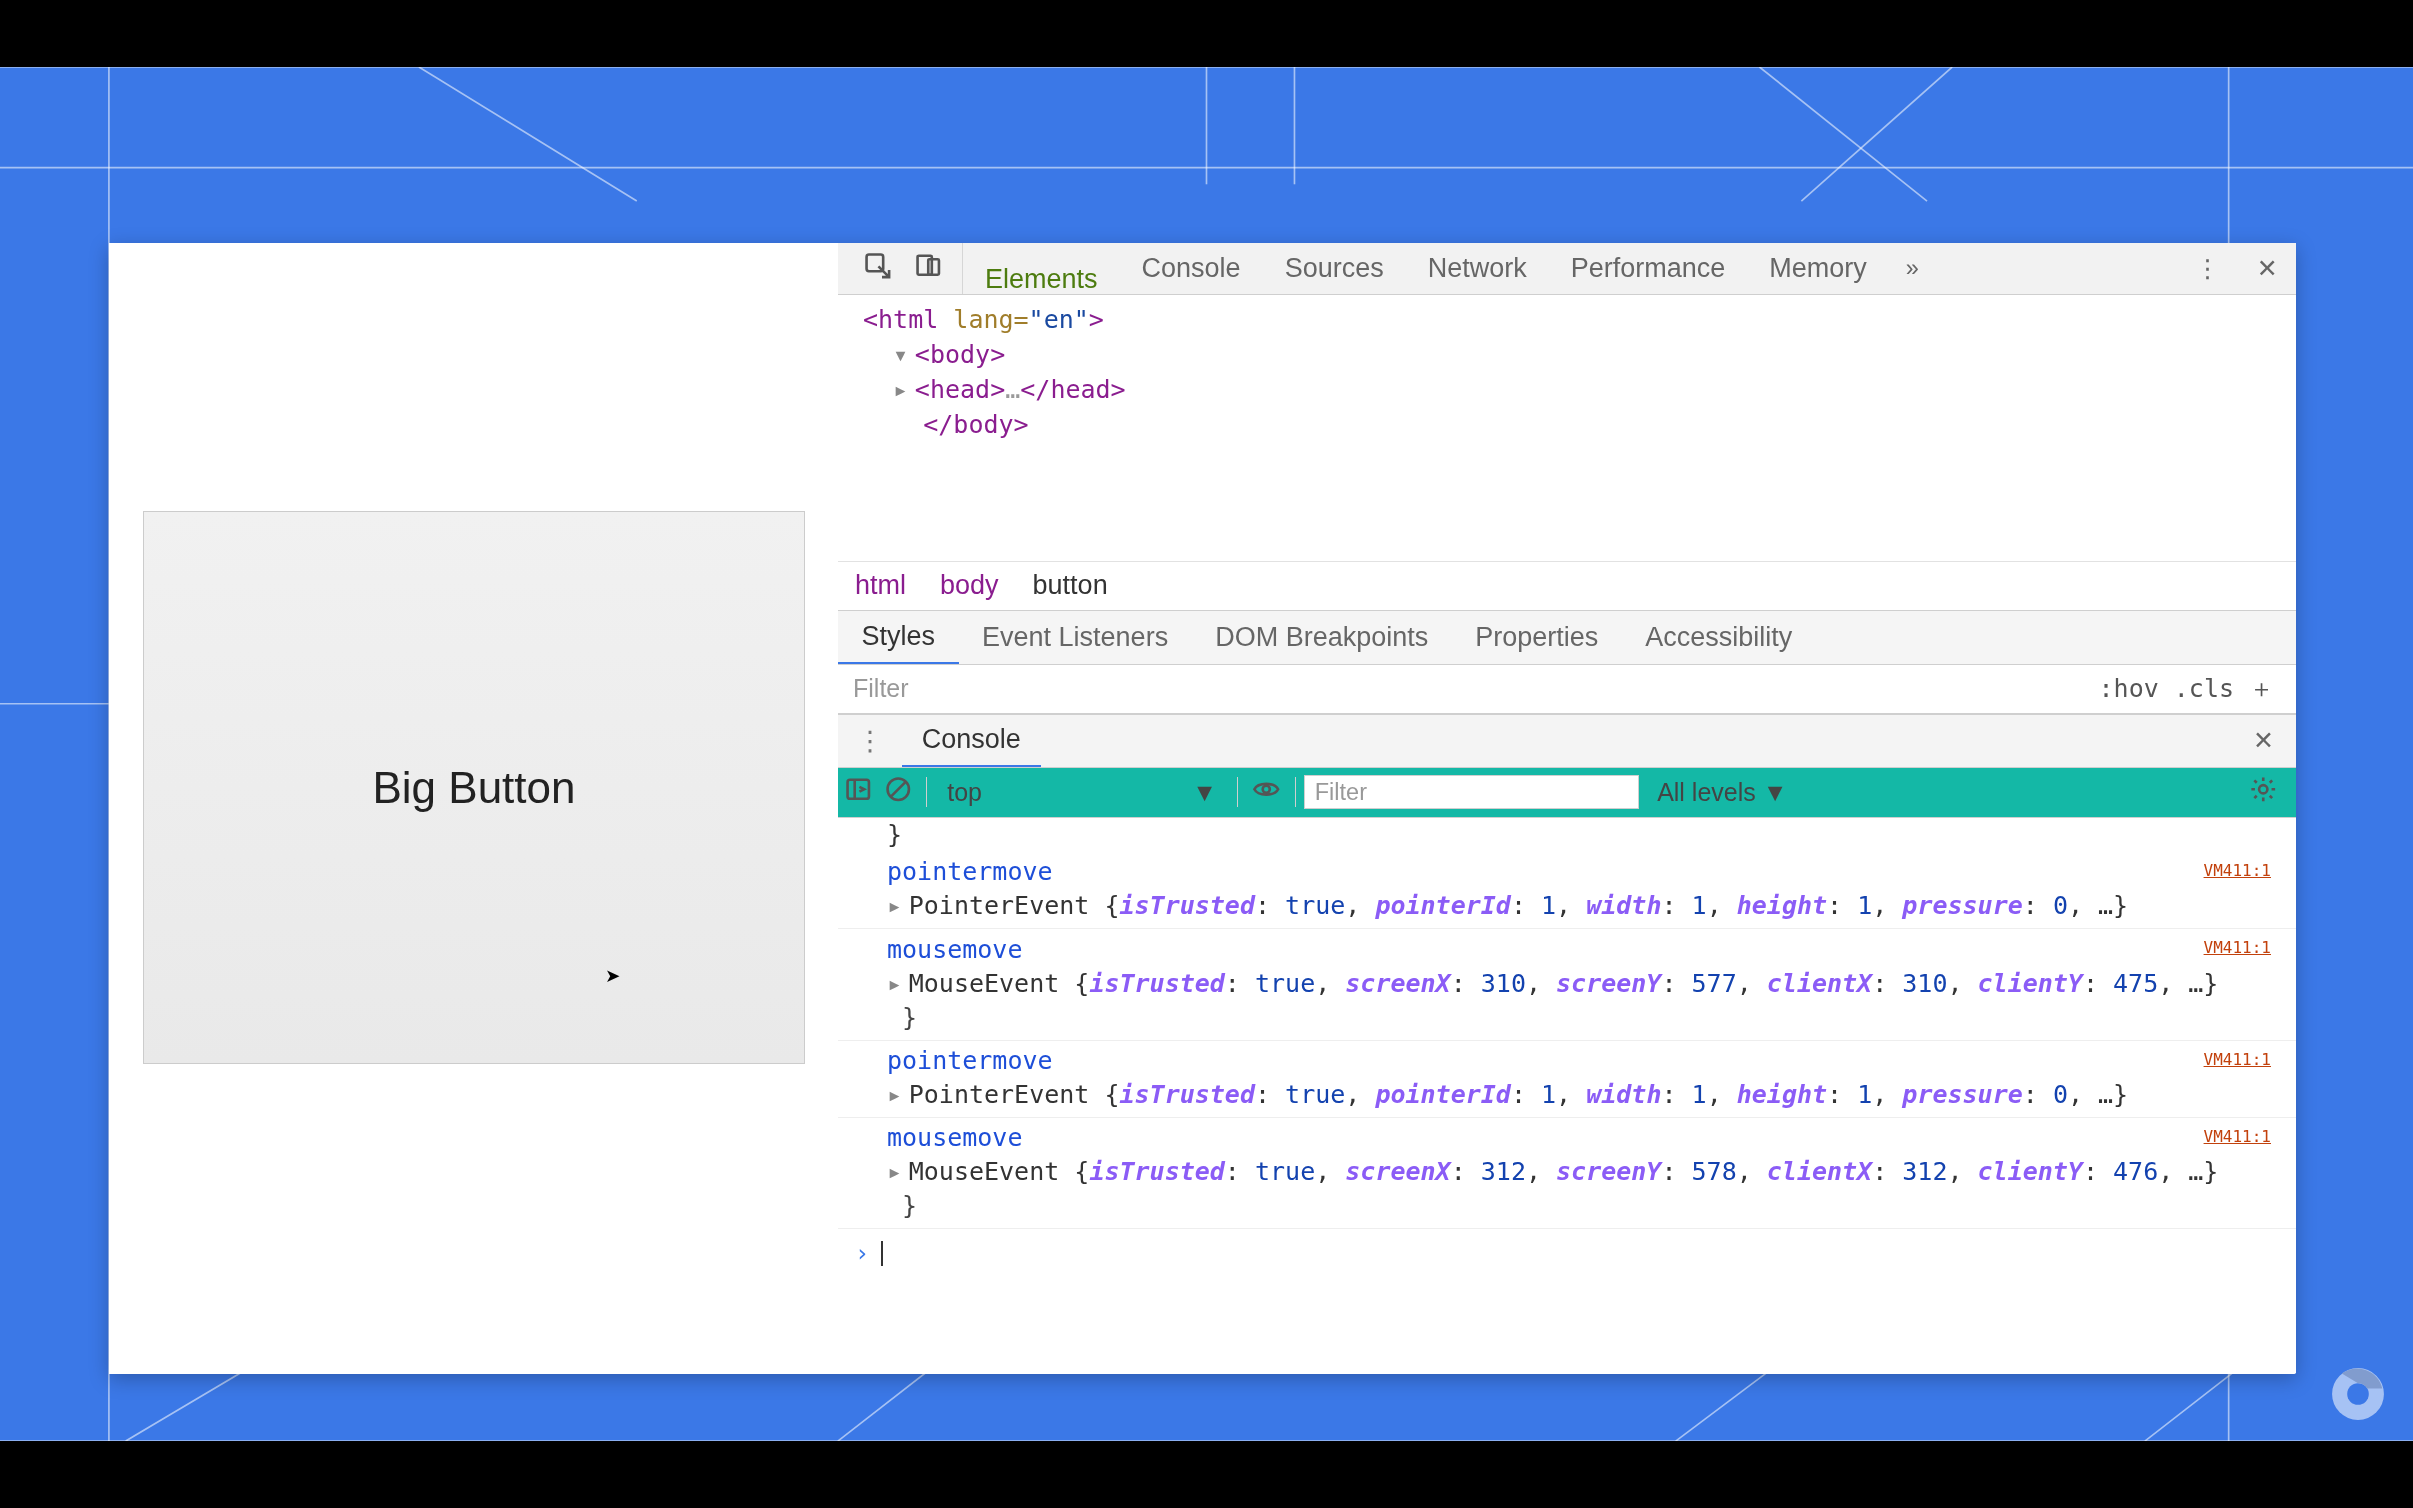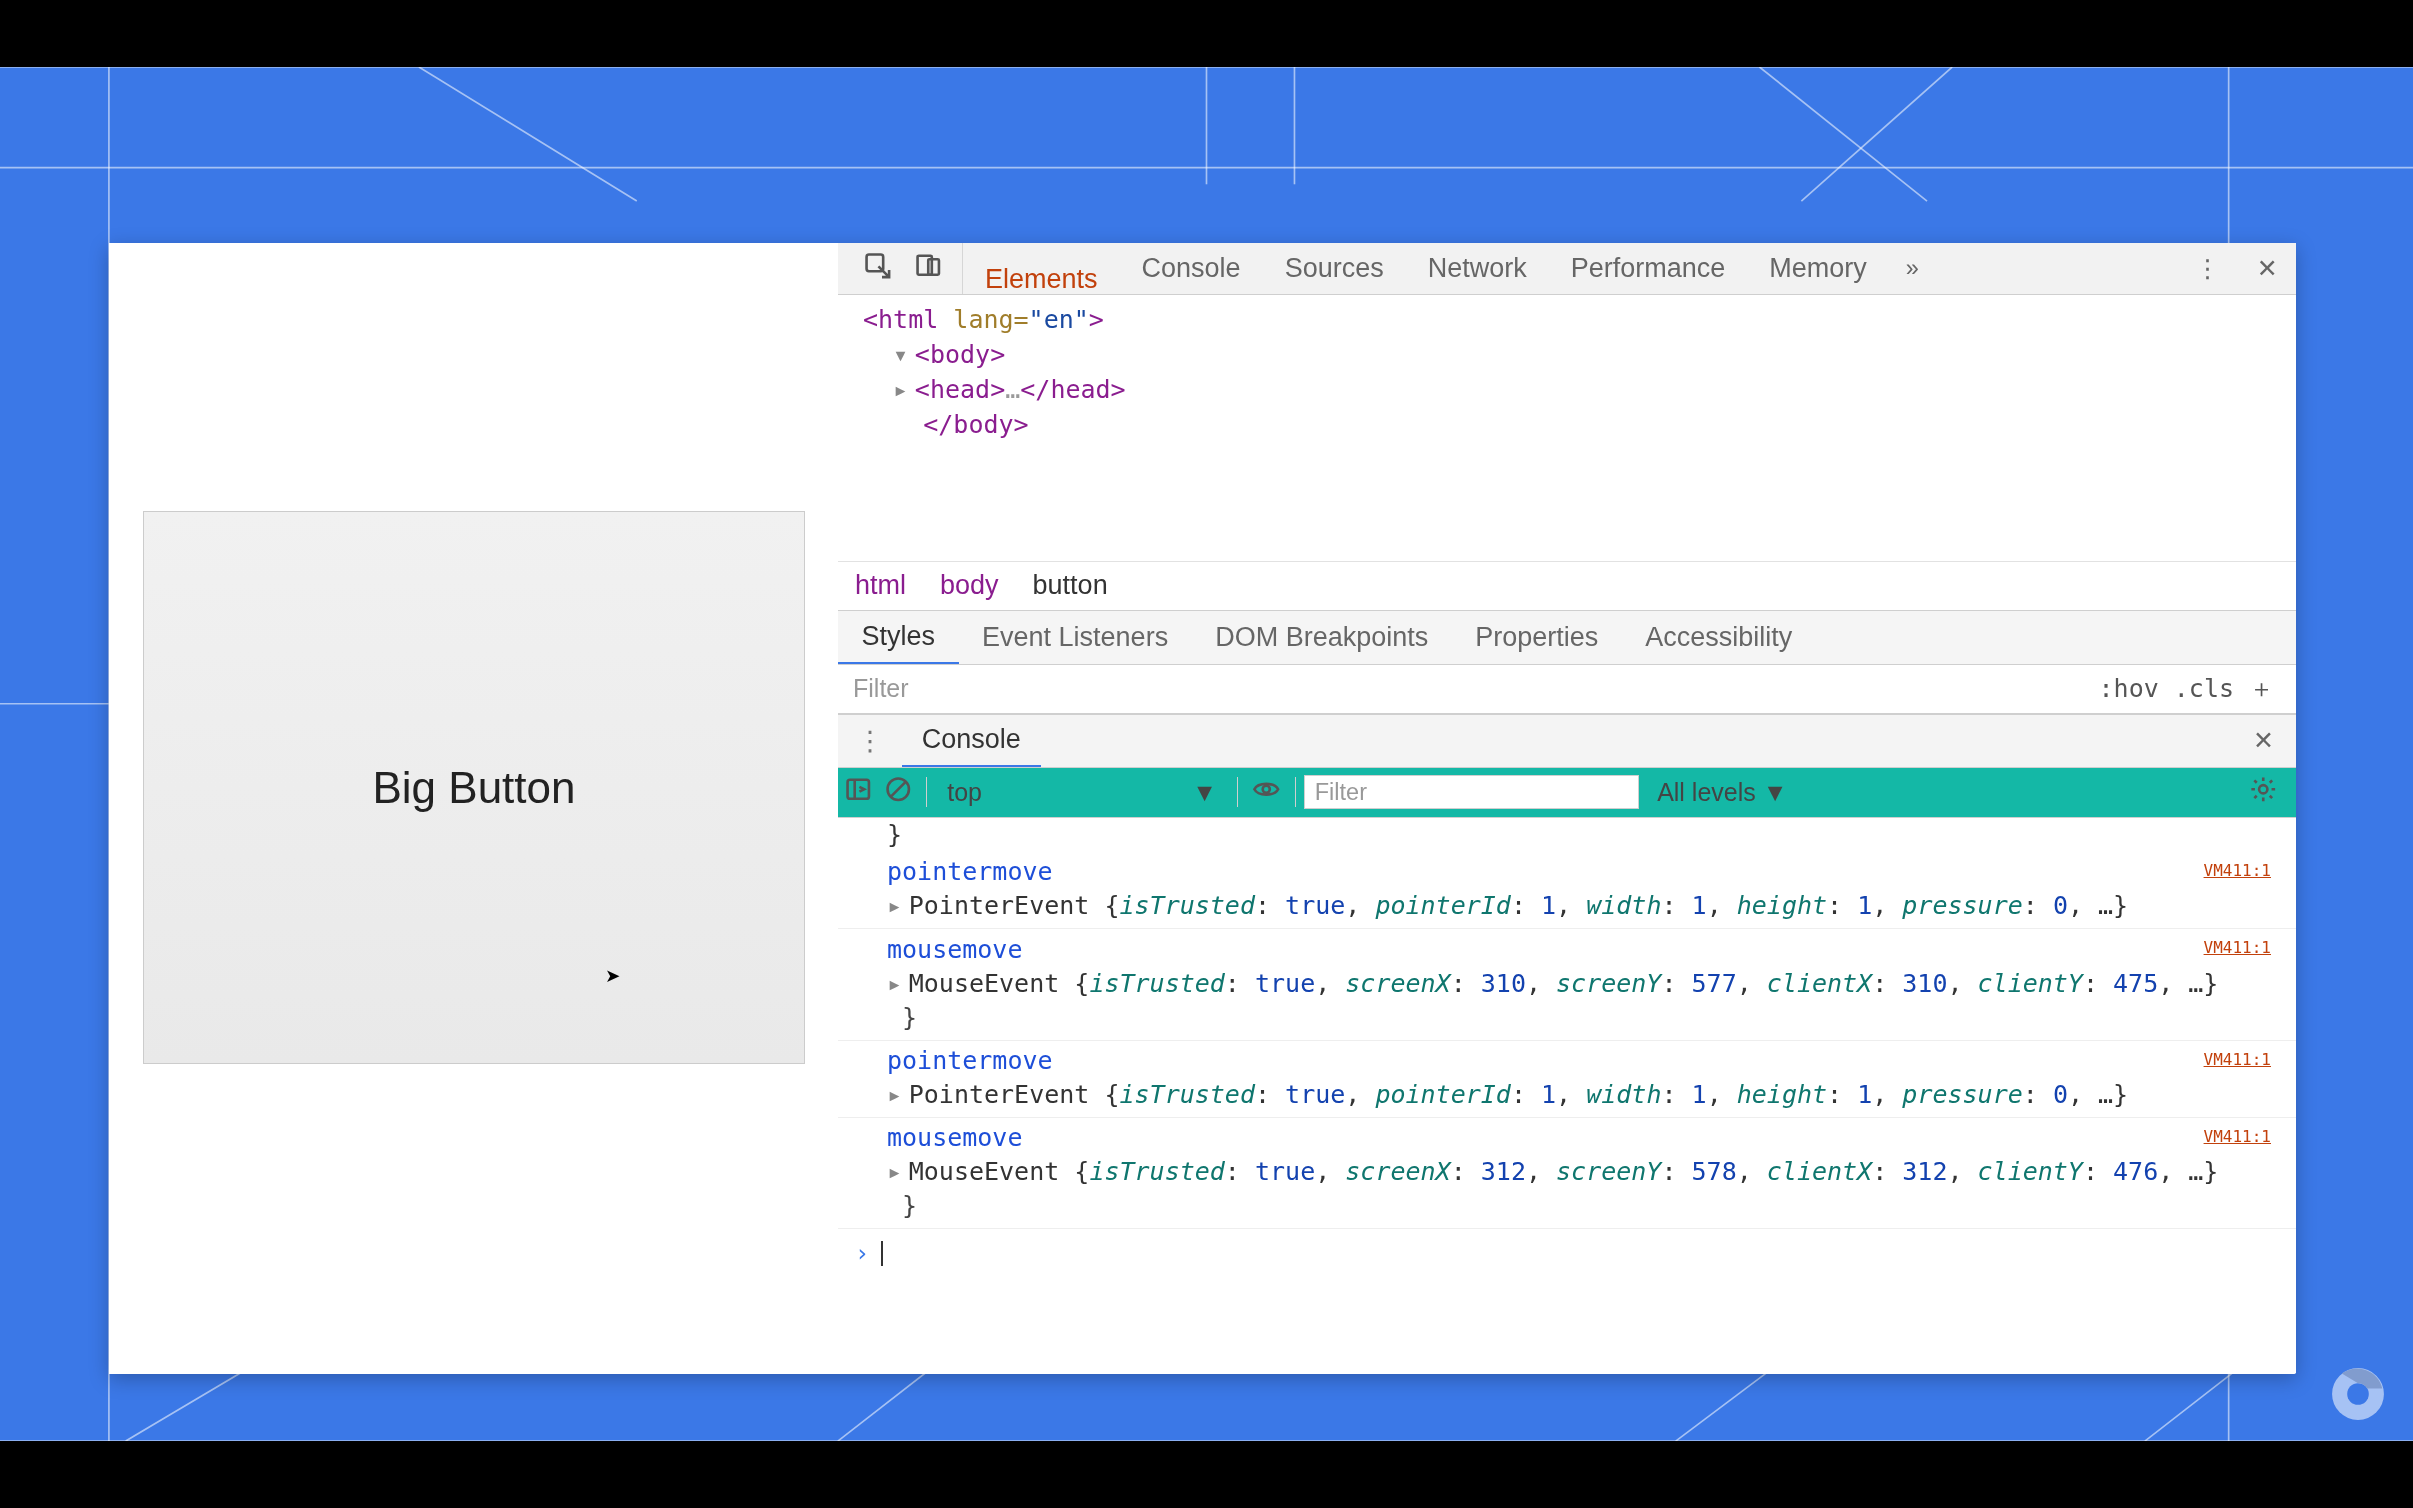--- a/index.html
+++ b/index.html
@@ -89,21 +89,21 @@
   }
   .ts-iconbox {
     display: flex;
     align-items: center;
     padding: 0 20px 0 25px;
     border-right: 0.8px solid #d6d6d6;
     height: 100%;
     gap: 22px;
   }
   .ts-tab { padding: 0 22px; height: 100%; display:flex; align-items:center; cursor: default; }
-  .ts-tab.active { color: #c2410c; border-bottom: 2.5px solid #3b78e7; margin-top: 24px; }
+  .ts-tab.active { color: #4d7c0f; border-bottom: 2.5px solid #3b78e7; margin-top: 24px; }
   .ts-more { padding: 0 17px; font-size: 23.5px; }
   .ts-spacer { flex: 1; }
   .ts-kebab, .ts-close { padding: 0 18.4px; font-size: 25px; color:#666; }
 
   
   .dom-area {
     font-family: Menlo, Consolas, monospace;
     font-size: 25px;
     line-height: 35px;
     padding: 6.7px 0 0 0;
@@ -208,21 +208,21 @@
     border-bottom: 0.8px solid #eee;
     padding: 3.4px 17px 5px 49px;
     position: relative;
   }
   .entry .src {
     position:absolute; right: 25px; top: 2px;
     color:#c2410c; text-decoration: underline; font-size:16px;
   }
   .entry .type { color:#1d4ed8; }
   .entry .obj  { color:#333; }
-  .k-key  { color:#0f766e; font-style: italic; }
+  .k-key  { color:#8b5cf6; font-style: italic; font-weight: bold; }
   .k-bool { color:#1342af; }
   .k-num  { color:#1342af; }
   .k-punc { color:#333; }
   .disc { color:#888; margin-right:6.7px; }
   .brace-line { padding-left: 49px; color:#333; }
   .prompt {
     display:flex; align-items:center; padding: 6.7px 17px;
     color:#3b78e7; font-size:23.5px; gap: 11.7px;
   }
   .prompt .caret {

